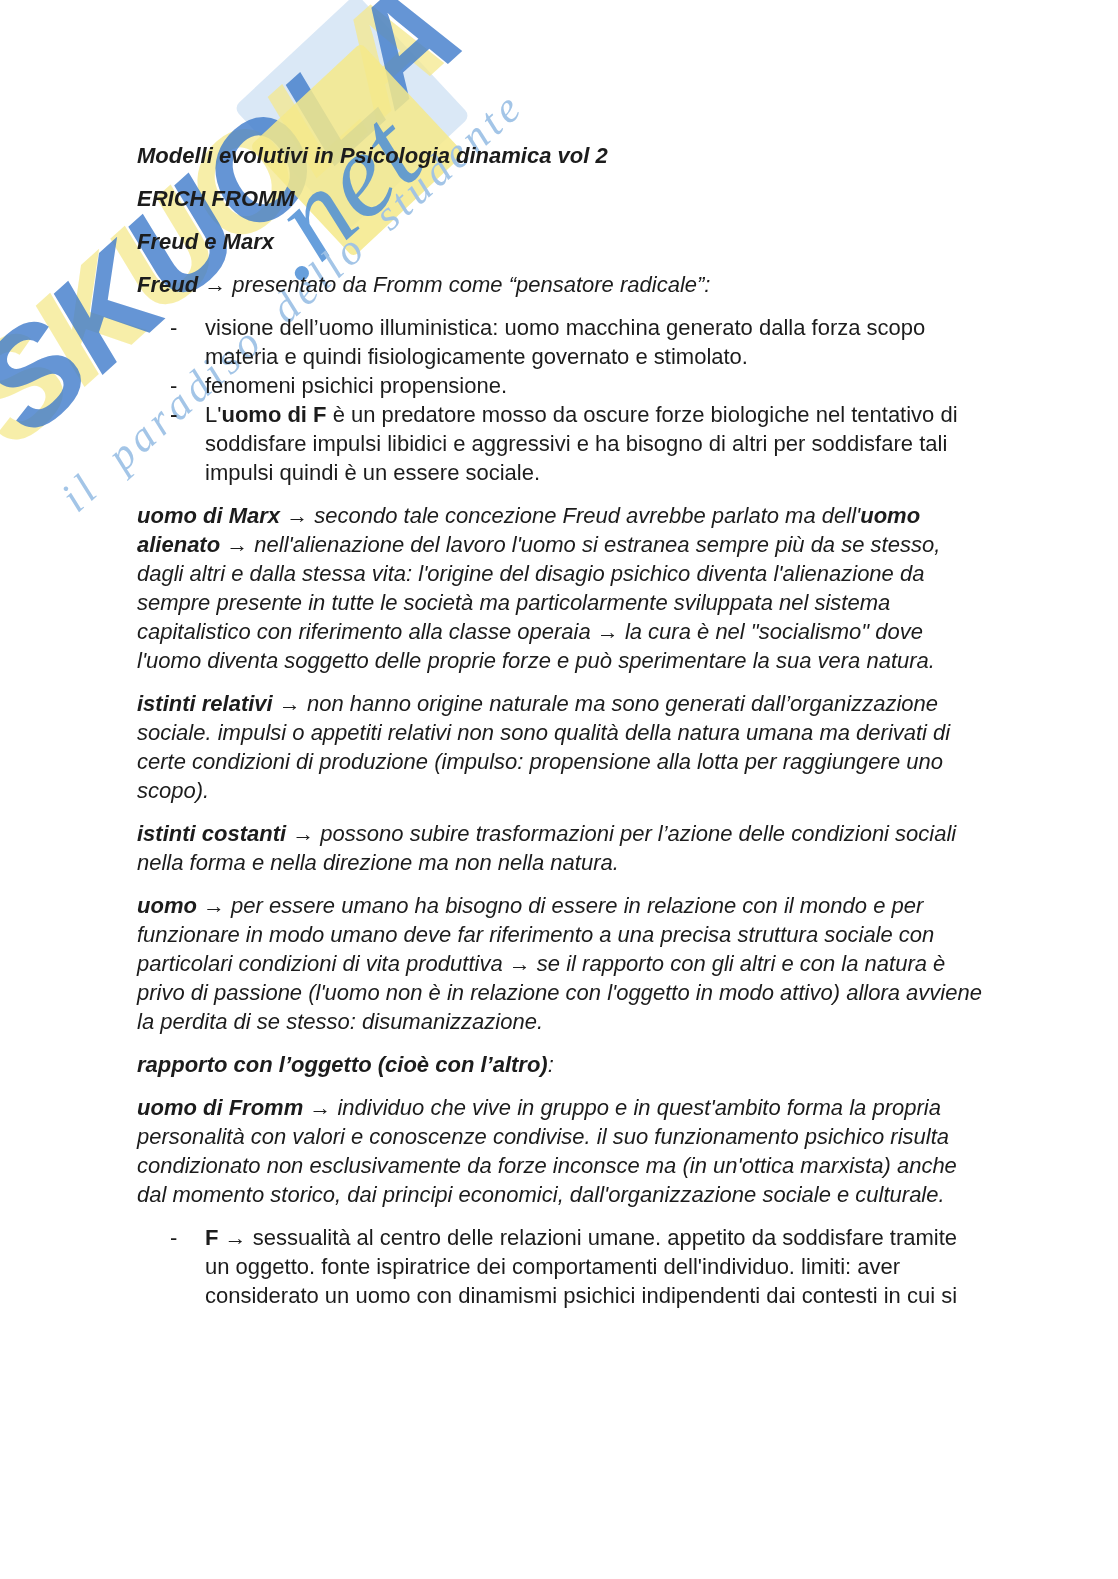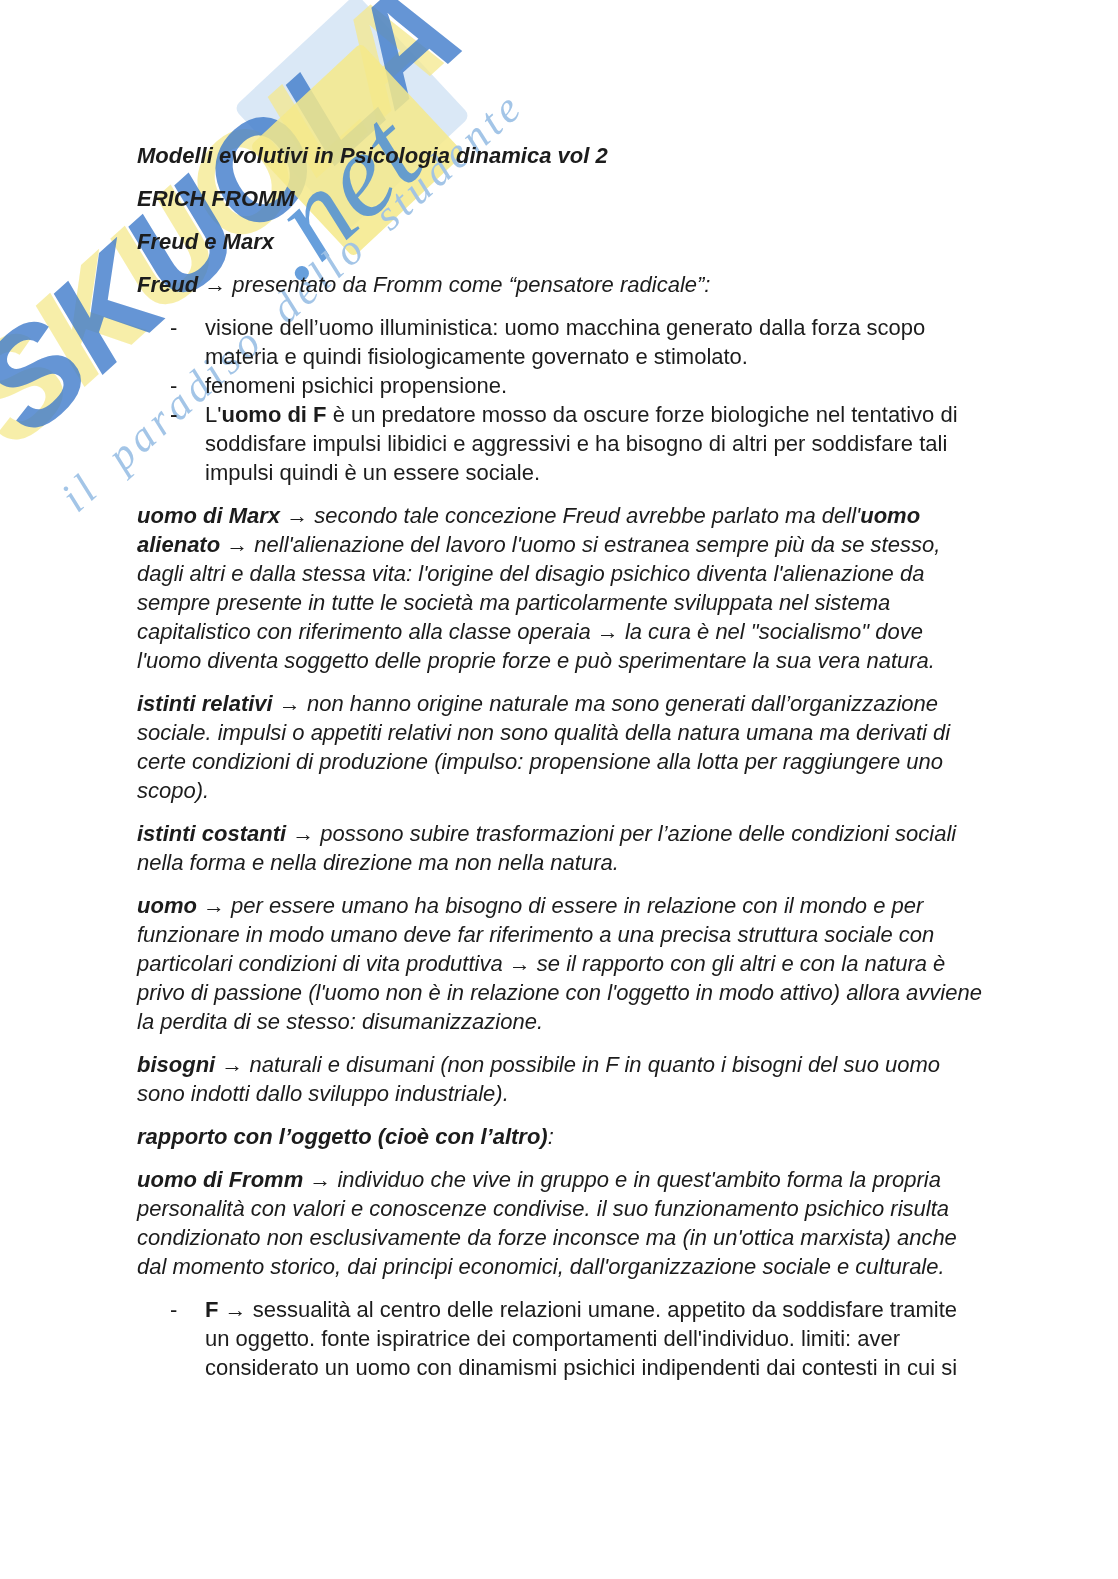--- a/index.html
+++ b/index.html
@@ -102,23 +102,20 @@
     </p>
 
     <p>
       <span class="b">istinti costanti</span><span> → possono subire trasformazioni per l’azione delle condizioni sociali nella forma e nella direzione ma non nella natura.</span>
     </p>
 
     <p>
       <span class="b">uomo</span><span> → per essere umano ha bisogno di essere in relazione con il mondo e per funzionare in modo umano deve far riferimento a una precisa struttura sociale con particolari condizioni di vita produttiva → se il rapporto con gli altri e con la natura è privo di passione (l'uomo non è in relazione con l'oggetto in modo attivo) allora avviene la perdita di se stesso: disumanizzazione.</span>
     </p>
 
-    <p>
-      <span class="b">bisogni</span><span> → naturali e disumani (non possibile in F in quanto i bisogni del suo uomo sono indotti dallo sviluppo industriale).</span>
-    </p>
 
     <p>
       <span class="b">rapporto con l’oggetto (cioè con l’altro)</span><span>:</span>
     </p>
 
     <p>
       <span class="b">uomo di Fromm</span><span> → individuo che vive in gruppo e in quest'ambito forma la propria personalità con valori e conoscenze condivise. il suo funzionamento psichico risulta condizionato non esclusivamente da forze inconsce ma (in un'ottica marxista) anche dal momento storico, dai principi economici, dall'organizzazione sociale e culturale.</span>
     </p>
 
     <ul class="dash">

